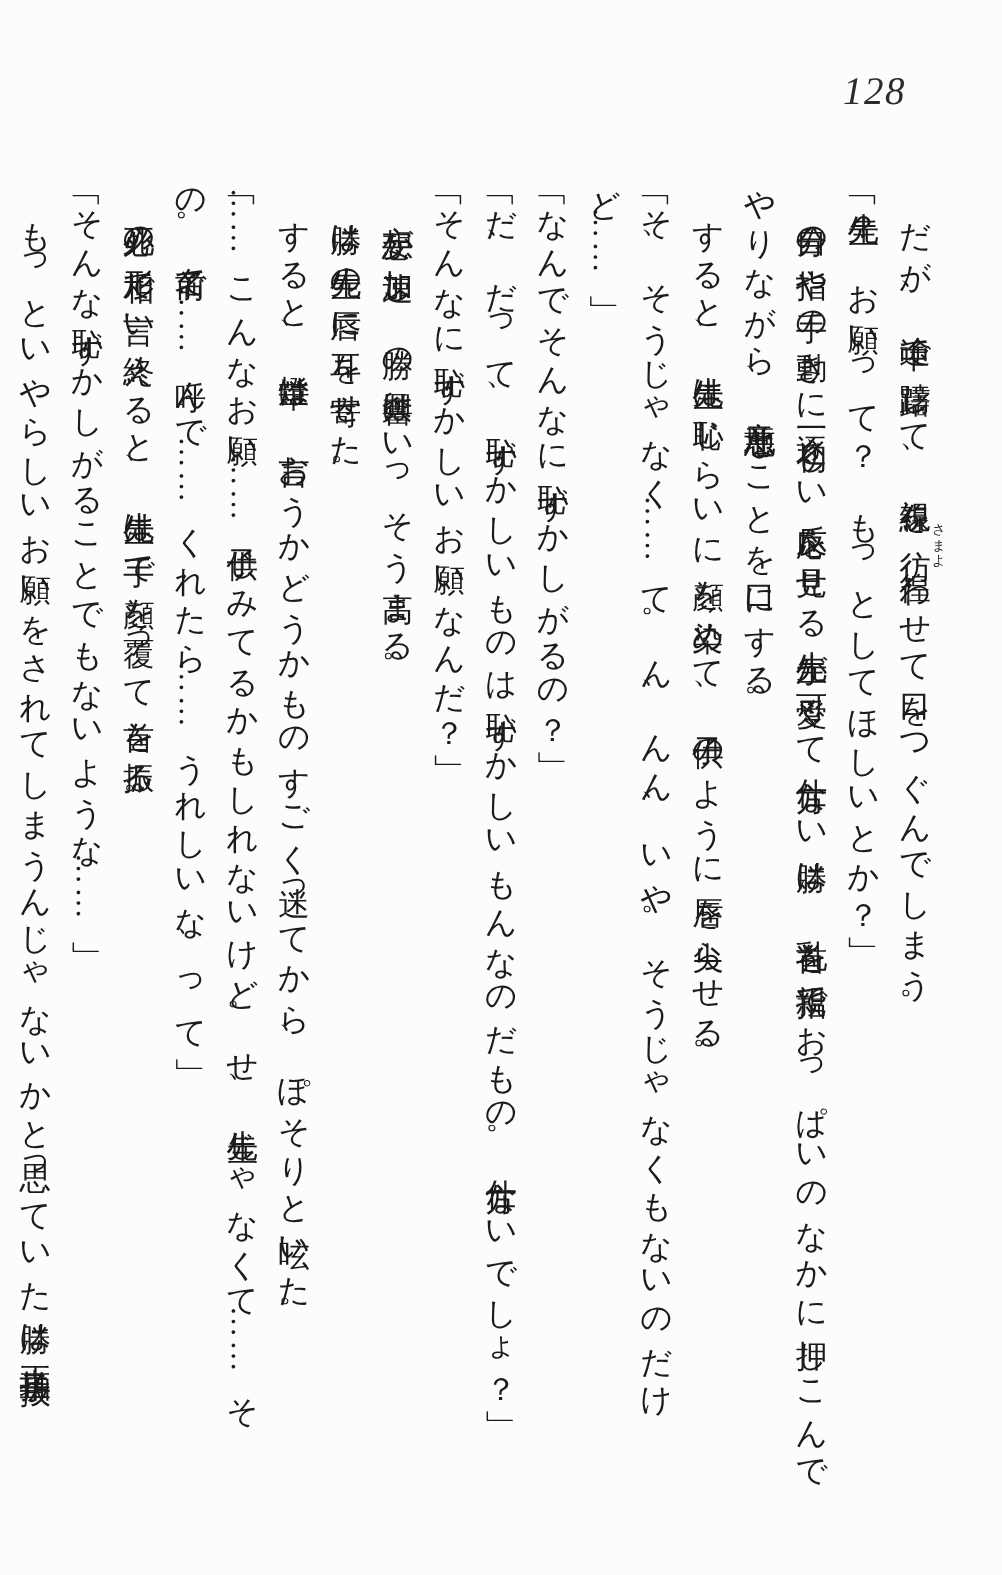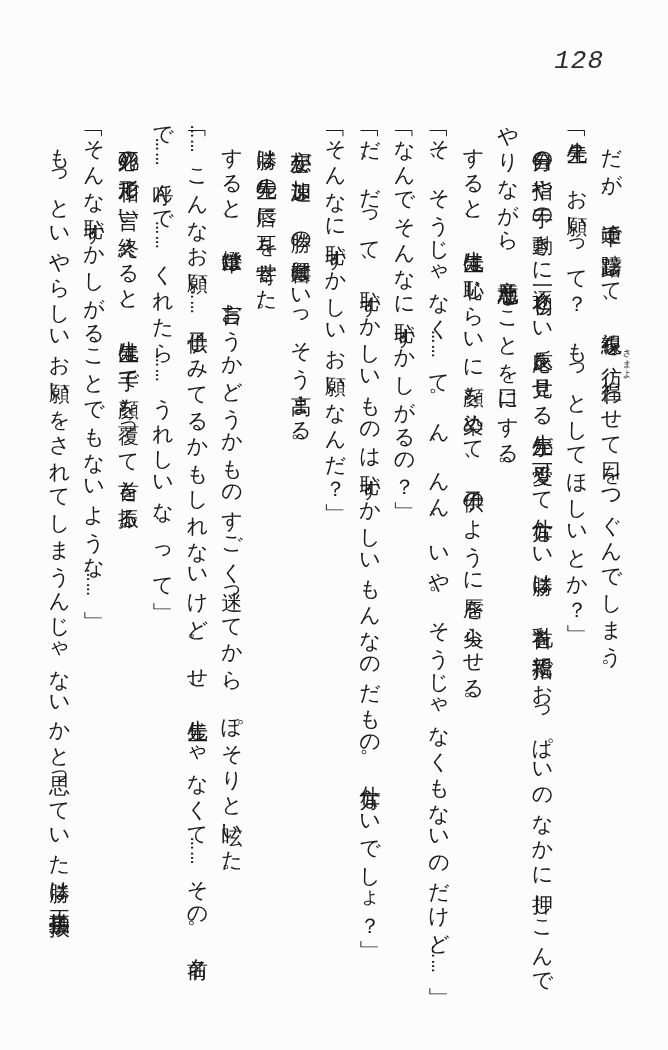--- a/index.html
+++ b/index.html
@@ -5,21 +5,21 @@
   html, body {
     margin: 0;
     padding: 0;
   }
   .page {
     position: relative;
     width: 668px;
     height: 1050px;
     background: #fcfcfc;
     overflow: hidden;
-    font-family: Liberation Mono, monospace;
+    font-family: Liberation Serif, serif;
   }
   .page-number {
     position: absolute;
     top: 46px;
     right: 64px;
     font-style: italic;
     font-size: 26px;
     letter-spacing: 1px;
     color: #2b2b2b;
   }

